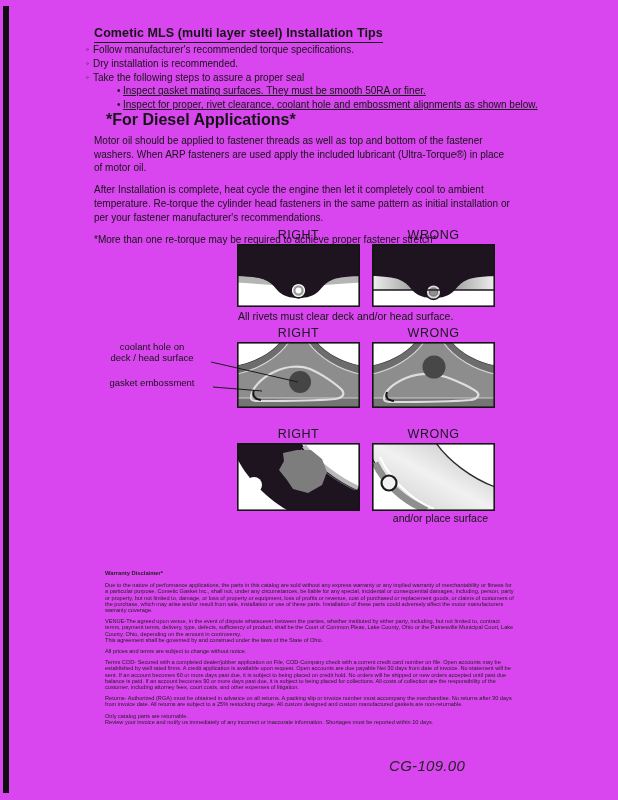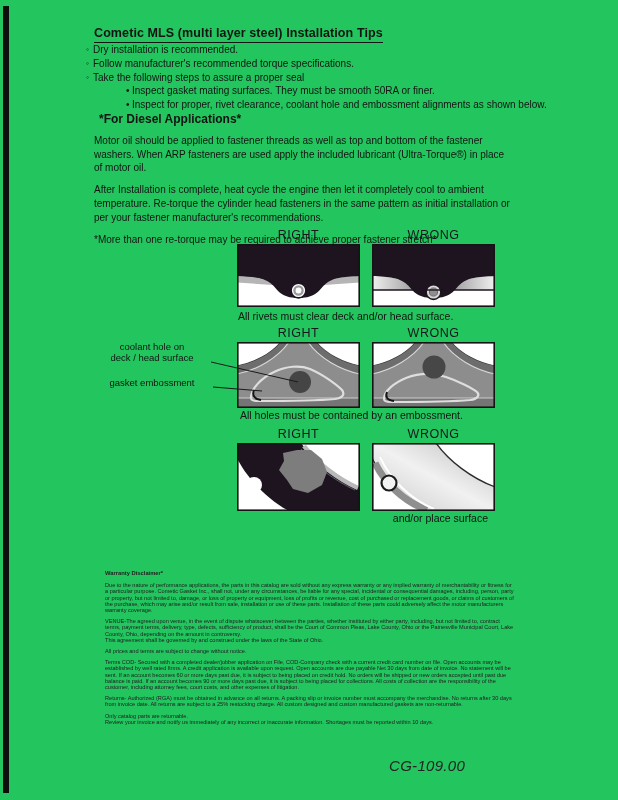--- a/index.html
+++ b/index.html
@@ -1,35 +1,35 @@
 <!DOCTYPE html>
 <html><head>
 <meta charset="utf-8">
 <style>
   html,body { margin:0; padding:0; background:#ffffff; }
   .page {
-    position:relative; width:618px; height:800px; background:#22c55e;
+    position:relative; width:618px; height:800px; background:#d946ef;
     font-family:"Liberation Sans", sans-serif; color:#141414; overflow:hidden;
   }
   .scan-bar { position:absolute; left:3px; top:6px; width:6px; height:787px; background:#0d0d0d; }
 
   .title {
     position:absolute; left:94px; top:26px; margin:0;
     font-size:12.5px; font-weight:bold; letter-spacing:0.1px;
     border-bottom:1.5px solid #141414; padding-bottom:2px; display:inline-block;
   }
 
   .tips { position:absolute; left:86px; top:43px; width:445px; font-size:10px; line-height:13.8px; }
   .b-row { white-space:nowrap; }
   .b-row .mark { display:inline-block; width:7px; font-size:8.5px; vertical-align:1px; }
-  .b-row.sub { margin-left:40px; }
+  .b-row.sub { margin-left:31px;text-decoration:underline; }
   .b-row.sub .mark { width:6px; font-size:10px; vertical-align:0; }
 
   .diesel { position:absolute; left:94px; top:113px; width:421px; font-size:10px; line-height:13.8px; }
-  .diesel h2 { font-size:12px; font-weight:bold; margin:0 0 7px 5px; }
+  .diesel h2 { font-size:16px; font-weight:bold; margin:0 0 7px 12px; }
   .diesel p { margin:0 0 8px 0; }
   .diesel p.note { margin-top:4px; }
 
   .dg-label { position:absolute; width:123px; text-align:center; font-size:12.5px; letter-spacing:0.5px; color:#17171d; }
   .dg-box { position:absolute; width:123px; }
   .dg-box svg { display:block; }
   .dg-caption { position:absolute; font-size:10.5px; line-height:11.5px; color:#141414;text-align:right; }
 
   .callout { position:absolute; left:96px; width:112px; text-align:center; font-size:9.5px; line-height:11px; color:#141414; }
   .leader-svg { position:absolute; left:205px; top:355px; width:100px; height:45px; }
@@ -43,22 +43,22 @@
 </style>
 </head>
 <body>
 
 <div class="page">
   <div class="scan-bar"></div>
 
   <h1 class="title">Cometic MLS (multi layer steel) Installation Tips</h1>
 
   <div class="tips">
+    <div class="b-row"><span class="mark">◦</span><span>Follow manufacturer's recommended torque specifications.</span></div>
     <div class="b-row"><span class="mark">◦</span><span>Dry installation is recommended.</span></div>
-    <div class="b-row"><span class="mark">◦</span><span>Follow manufacturer's recommended torque specifications.</span></div>
     <div class="b-row"><span class="mark">◦</span><span>Take the following steps to assure a proper seal</span></div>
     <div class="b-row sub"><span class="mark">•</span><span>Inspect gasket mating surfaces.  They must be smooth 50RA or finer.</span></div>
     <div class="b-row sub"><span class="mark">•</span><span>Inspect for proper, rivet clearance, coolant hole and embossment alignments as shown below.</span></div>
   </div>
 
   <div class="diesel">
     <h2>*For Diesel Applications*</h2>
     <p>Motor oil should be applied to fastener threads as well as top and bottom of the fastener washers. When ARP fasteners are used apply the included lubricant (Ultra-Torque®) in place of motor oil.</p>
     <p>After Installation is complete, heat cycle the engine then let it completely cool to ambient temperature. Re-torque the cylinder head fasteners in the same pattern as initial installation or per your fastener manufacturer's recommendations.</p>
     <p class="note">*More than one re-torque may be required to achieve proper fastener stretch*</p>
@@ -147,21 +147,20 @@
       <circle cx="62" cy="25" r="11.5" fill="#474747"></circle>
       <rect x="0.8" y="0.8" width="121.4" height="64.4" fill="none" stroke="#141414" stroke-width="1.6"></rect>
     </svg>
   </div>
 
   <svg class="leader-svg" viewBox="0 0 100 45">
     <line x1="6" y1="7" x2="93" y2="27" stroke="#1a1a1a" stroke-width="1"></line>
     <line x1="8" y1="32" x2="57" y2="36" stroke="#1a1a1a" stroke-width="1"></line>
   </svg>
 
-  <div class="dg-caption" style="left:240px; top:410px;">All holes must be contained by an embossment.</div>
 
   <div class="dg-label" style="left:237px; top:427px;">RIGHT</div>
   <div class="dg-label" style="left:372px; top:427px;">WRONG</div>
 
   <div class="dg-box" style="left:237px; top:443px;">
     <svg width="123" height="68" viewBox="0 0 123 68">
       <rect width="123" height="68" fill="#ffffff"></rect>
       <path d="M0,0 L64,0 C77,18 99,35 123,44 L123,68 L52,68 C31,57 9,34 0,15 Z" fill="#1d1420"></path>
       <path d="M67,3 C80,20 101,36 121,45" fill="none" stroke="#b9b9b9" stroke-width="4.5"></path>
       <path d="M64,6 C77,22 98,38 118,47" fill="none" stroke="#60606a" stroke-width="1"></path>

